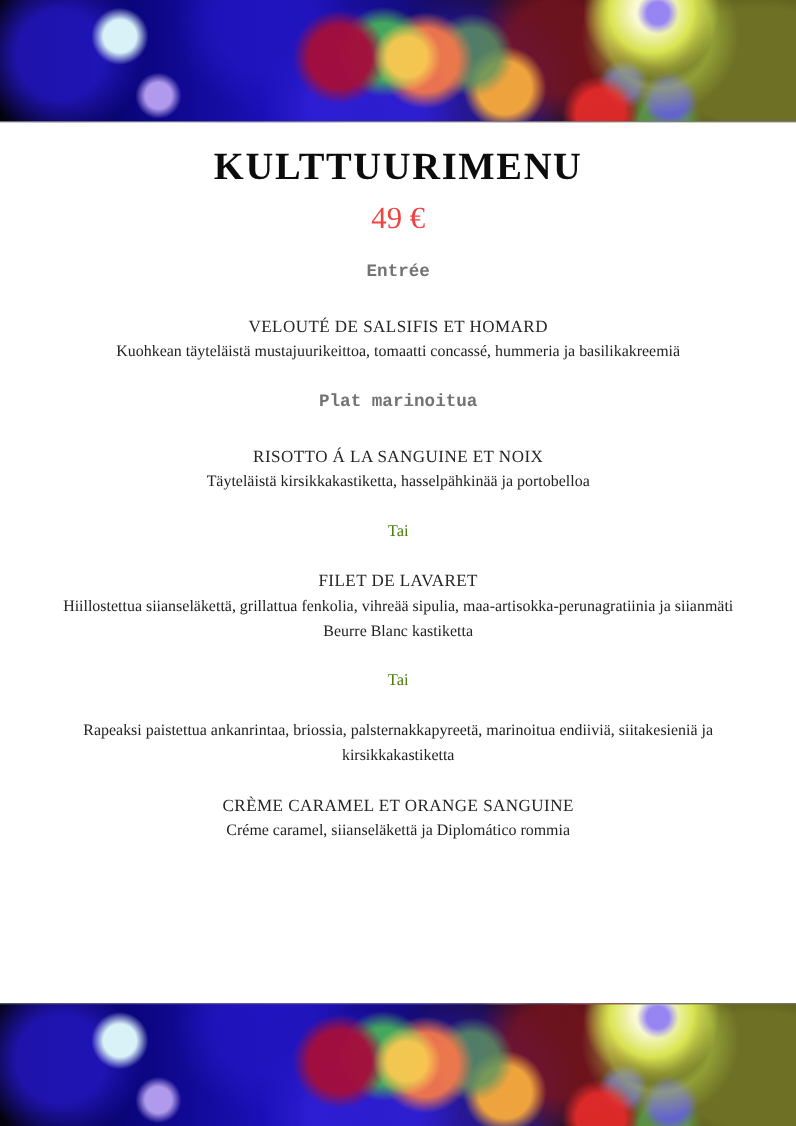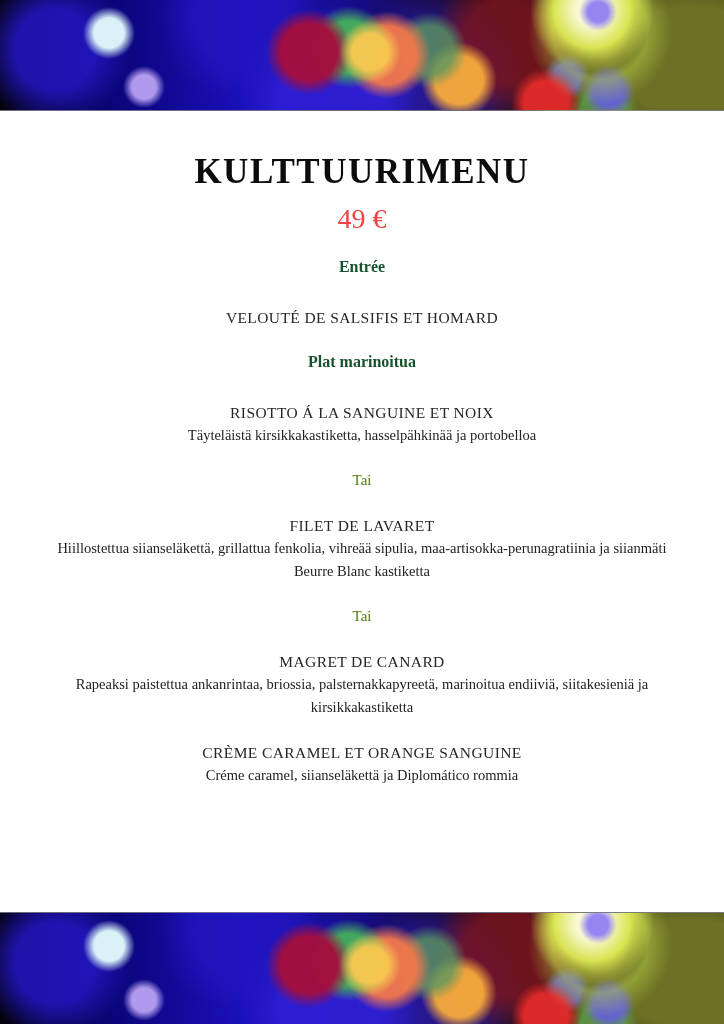--- a/index.html
+++ b/index.html
@@ -43,39 +43,40 @@
       radial-gradient(circle at 435px 82px, rgba(52,36,222,0.5) 0 50px, rgba(52,36,222,0) 92px),
       
       linear-gradient(90deg, #04020c 0%, #0a057a 16%, #1b10bb 34%, #150c86 50%, #1c0a20 64%, #2a1208 76%, #44430f 92%, #3c3a10 100%);
   }
   .band-top { position: absolute; top: 0; left: 0; border-bottom: 1px solid rgba(125,125,135,0.85); }
   .band-bottom { position: absolute; bottom: 0; left: 0; height: 111px; border-top: 1px solid rgba(125,125,135,0.85); }
 
   .menu {
     position: absolute; top: 110px; left: 0;
     width: 724px;
-    padding: 42px 40px 0;
+    padding: 22px 40px 0;
     box-sizing: border-box;
     text-align: center;
   }
   .title {
     margin: 0 0 12px;
     font-size: 35px; font-weight: 700; line-height: 1.15;
     letter-spacing: 1.5px;
     color: #0c0c0c;
   }
   .price {
     margin: 0 0 22px;
     font-size: 28px; line-height: 30px;
     color: #ef4444;
   }
   .sec-header {
     margin: 0 0 28px;
     font-size: 16px; font-weight: 700; line-height: 22px;
-    color: #14532d;
+    color: #737373;
+    font-family: Liberation Mono, monospace;
   }
   .dish { margin: 0 0 22px; }
   .dish-name {
     margin: 0;
     font-size: 15.5px; line-height: 23px;
     letter-spacing: 0.4px;
     color: #262626;
   }
   .dish-desc {
     margin: 0 auto;
@@ -94,35 +95,35 @@
 
 <div class="bokeh band-top"></div>
 
 <main class="menu">
   <h1 class="title">KULTTUURIMENU</h1>
   <div class="price">49 €</div>
 
   <h2 class="sec-header">Entrée</h2>
   <div class="dish">
     <div class="dish-name">VELOUTÉ DE SALSIFIS ET HOMARD</div>
+    <div class="dish-desc">Kuohkean täyteläistä mustajuurikeittoa, tomaatti concassé, hummeria ja basilikakreemiä</div>
   </div>
 
   <h2 class="sec-header">Plat marinoitua</h2>
   <div class="dish">
     <div class="dish-name">RISOTTO Á LA SANGUINE ET NOIX</div>
     <div class="dish-desc">Täyteläistä kirsikkakastiketta, hasselpähkinää ja portobelloa</div>
   </div>
   <div class="separator">Tai</div>
   <div class="dish">
     <div class="dish-name">FILET DE LAVARET</div>
     <div class="dish-desc">Hiillostettua siianseläkettä, grillattua fenkolia, vihreää sipulia, maa-artisokka-perunagratiinia ja siianmäti Beurre Blanc kastiketta</div>
   </div>
   <div class="separator">Tai</div>
   <div class="dish">
-    <div class="dish-name">MAGRET DE CANARD</div>
     <div class="dish-desc">Rapeaksi paistettua ankanrintaa, briossia, palsternakkapyreetä, marinoitua endiiviä, siitakesieniä ja kirsikkakastiketta</div>
   </div>
 
   <div class="dish">
     <div class="dish-name">CRÈME CARAMEL ET ORANGE SANGUINE</div>
     <div class="dish-desc">Créme caramel, siianseläkettä ja Diplomático rommia</div>
   </div>
 </main>
 
 <div class="bokeh band-bottom"></div>

